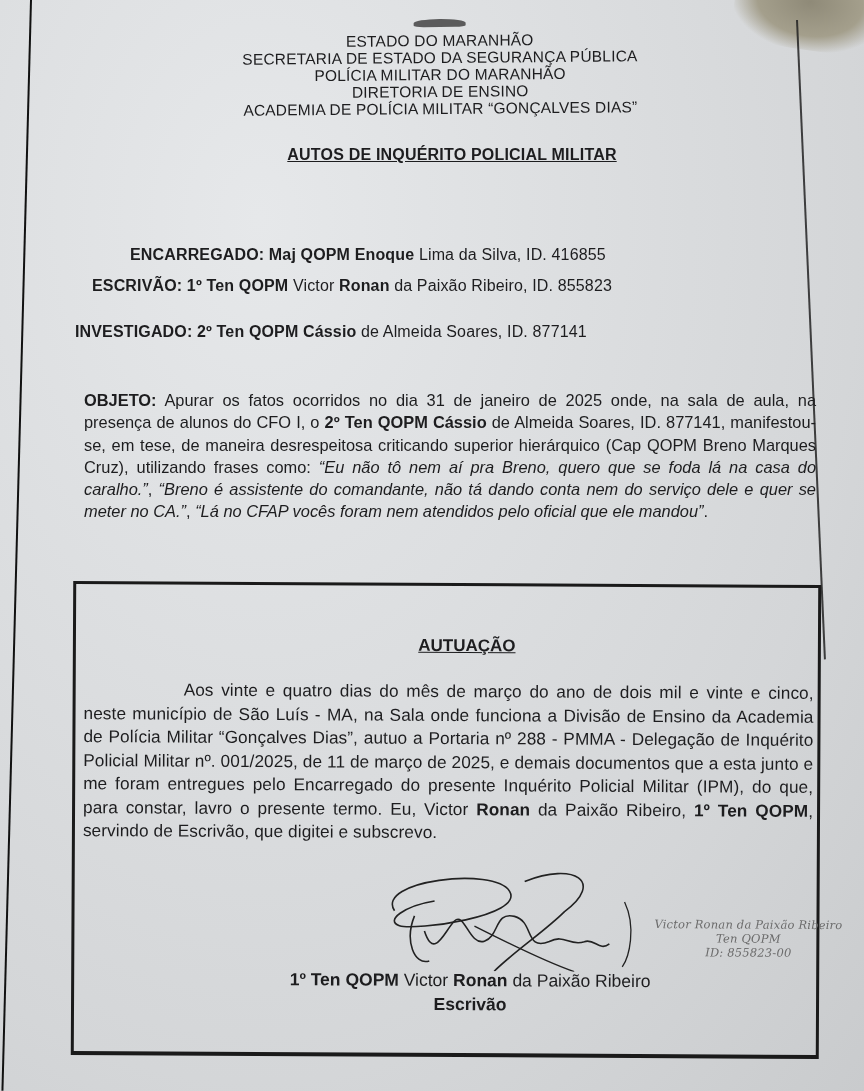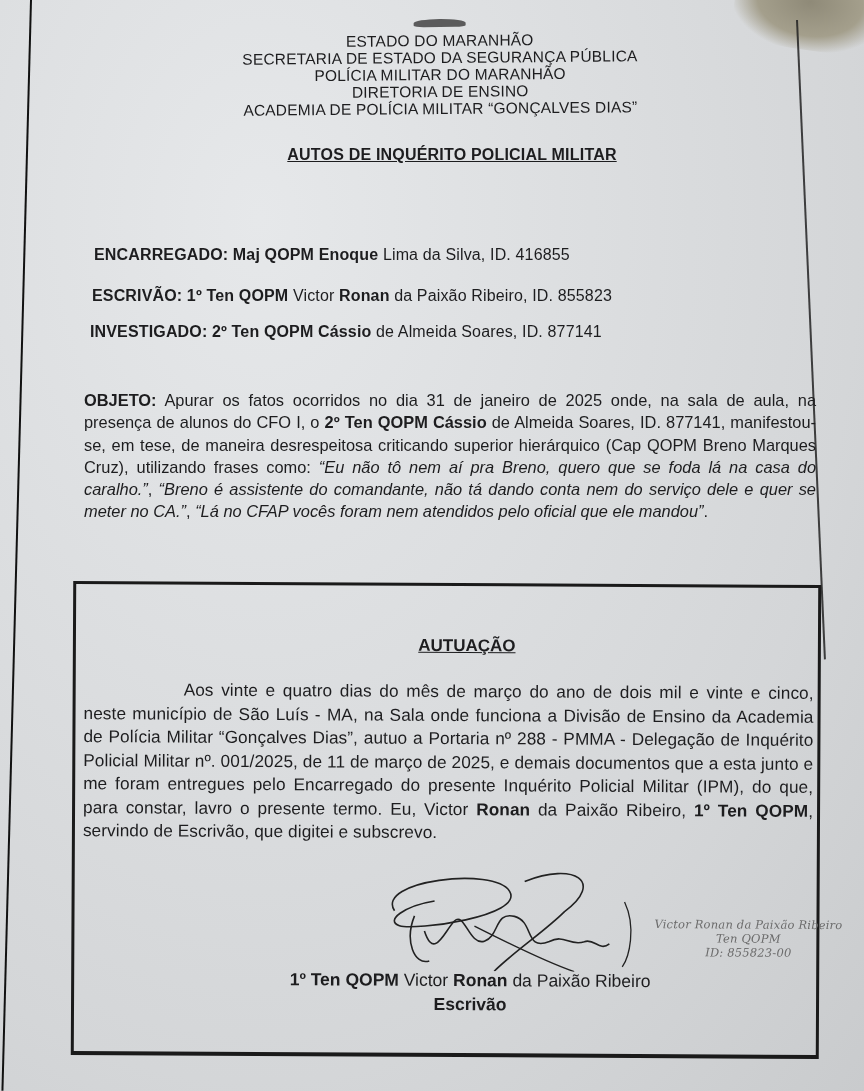--- a/index.html
+++ b/index.html
@@ -97,36 +97,36 @@
   <div class="crest"></div>
   <div class="header-line">ESTADO DO MARANHÃO</div>
   <div class="header-line">SECRETARIA DE ESTADO DA SEGURANÇA PÚBLICA</div>
   <div class="header-line">POLÍCIA MILITAR DO MARANHÃO</div>
   <div class="header-line">DIRETORIA DE ENSINO</div>
   <div class="header-line">ACADEMIA DE POLÍCIA MILITAR “GONÇALVES DIAS”</div>
 </div>
 
 <div class="doc-title">AUTOS DE INQUÉRITO POLICIAL MILITAR</div>
 
-<div class="party" style="top:246px;">
+<div class="party" style="top:246px;margin-left:36px;">
   <b>ENCARREGADO:</b>
   <b>Maj QOPM</b>
   <b>Enoque</b>
   <span>Lima da Silva, ID. 416855</span>
 </div>
 
-<div class="party" style="top:287px; left:92px;">
+<div class="party" style="top:277px; left:92px;">
   <b>ESCRIVÃO:</b>
   <b>1º Ten QOPM</b>
   <span>Victor</span>
   <b>Ronan</b>
   <span>da Paixão Ribeiro, ID. 855823</span>
 </div>
 
-<div class="party" style="top:323px; left:90px;">
+<div class="party" style="top:323px; left:75px;">
   <b>INVESTIGADO:</b>
   <b>2º Ten QOPM</b>
   <b>Cássio</b>
   <span>de Almeida Soares, ID. 877141</span>
 </div>
 
 <div class="objeto"><b>OBJETO:</b><span> Apurar os fatos ocorridos no dia 31 de janeiro de 2025 onde, na sala de aula, na presença de alunos do CFO I, o </span><b>2º Ten QOPM Cássio</b><span> de Almeida Soares, ID. 877141, manifestou-se, em tese, de maneira desrespeitosa criticando superior hierárquico (Cap QOPM Breno Marques Cruz), utilizando frases como: </span><span class="quote">“Eu não tô nem aí pra Breno, quero que se foda lá na casa do caralho.”</span><span>, </span><span class="quote">“Breno é assistente do comandante, não tá dando conta nem do serviço dele e quer se meter no CA.”</span><span>, </span><span class="quote">“Lá no CFAP vocês foram nem atendidos pelo oficial que ele mandou”</span><span>.</span></div>
 
 <div class="autuacao-box">
   <div class="autuacao-title">AUTUAÇÃO</div>

